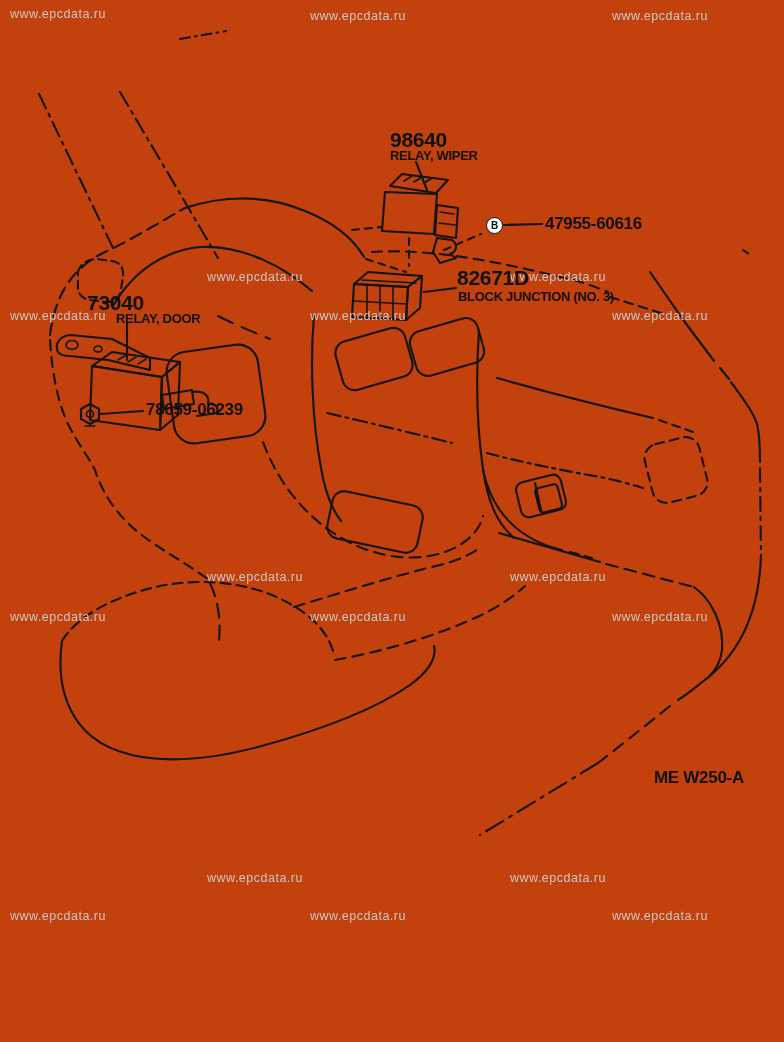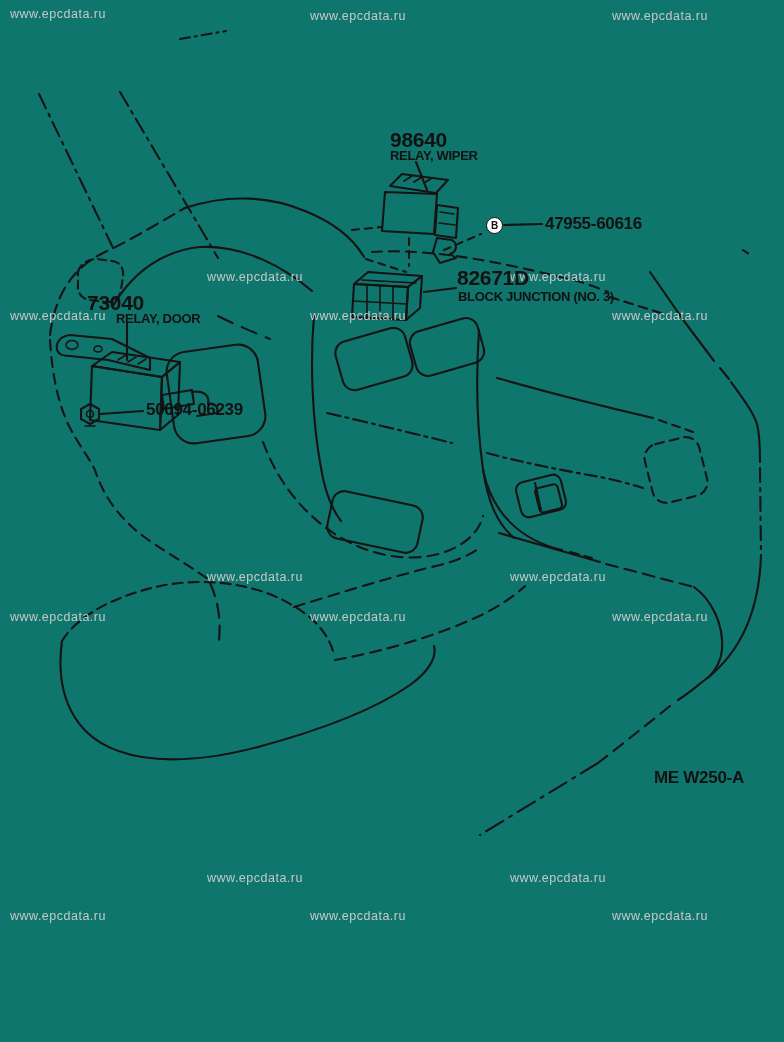--- a/index.html
+++ b/index.html
@@ -1,17 +1,17 @@
 <!DOCTYPE html>
 <html><head>
 <meta charset="utf-8">
 <style>
   html,body{margin:0;padding:0;background:#ffffff;}
   .stage{
-    position:relative;width:784px;height:1042px;background:#0f766e;overflow:hidden;
+    position:relative;width:784px;height:1042px;background:#c2410c;overflow:hidden;
     font-family:"Liberation Sans",sans-serif;
   }
   .diagram-svg{position:absolute;left:0;top:0;}
   .wm{
     position:absolute;font-family:"Liberation Sans",sans-serif;
     font-size:12.5px;letter-spacing:0.5px;white-space:nowrap;user-select:none;
   }
   .lbl{position:absolute;color:#111;white-space:nowrap;letter-spacing:-0.3px;}
   .lbl-big{font-size:21px;font-weight:bold;}
   .lbl-mid{font-size:17px;font-weight:bold;}
@@ -170,16 +170,16 @@
 
   <div class="circle-marker" style="left:486px;top:217px;">B</div>
   <div class="lbl lbl-mid" style="left:545px;top:214px;">47955-60616</div>
 
   <div class="lbl lbl-big" style="left:457px;top:266px;">82671D</div>
   <div class="lbl lbl-small" style="left:458px;top:289px;text-align:right;">BLOCK JUNCTION (NO. 3)</div>
 
   <div class="lbl lbl-big" style="left:87px;top:291px;">73040</div>
   <div class="lbl lbl-small" style="left:87px;top:311px;padding-left:29px;">RELAY, DOOR</div>
 
-  <div class="lbl lbl-mid" style="left:146px;top:400px;">50094-06239</div>
+  <div class="lbl lbl-mid" style="left:146px;top:400px;">78659-06239</div>
 
   <div class="lbl lbl-mid" style="left:654px;top:768px;">ME W250-A</div>
 </div>
 
 </body></html>

